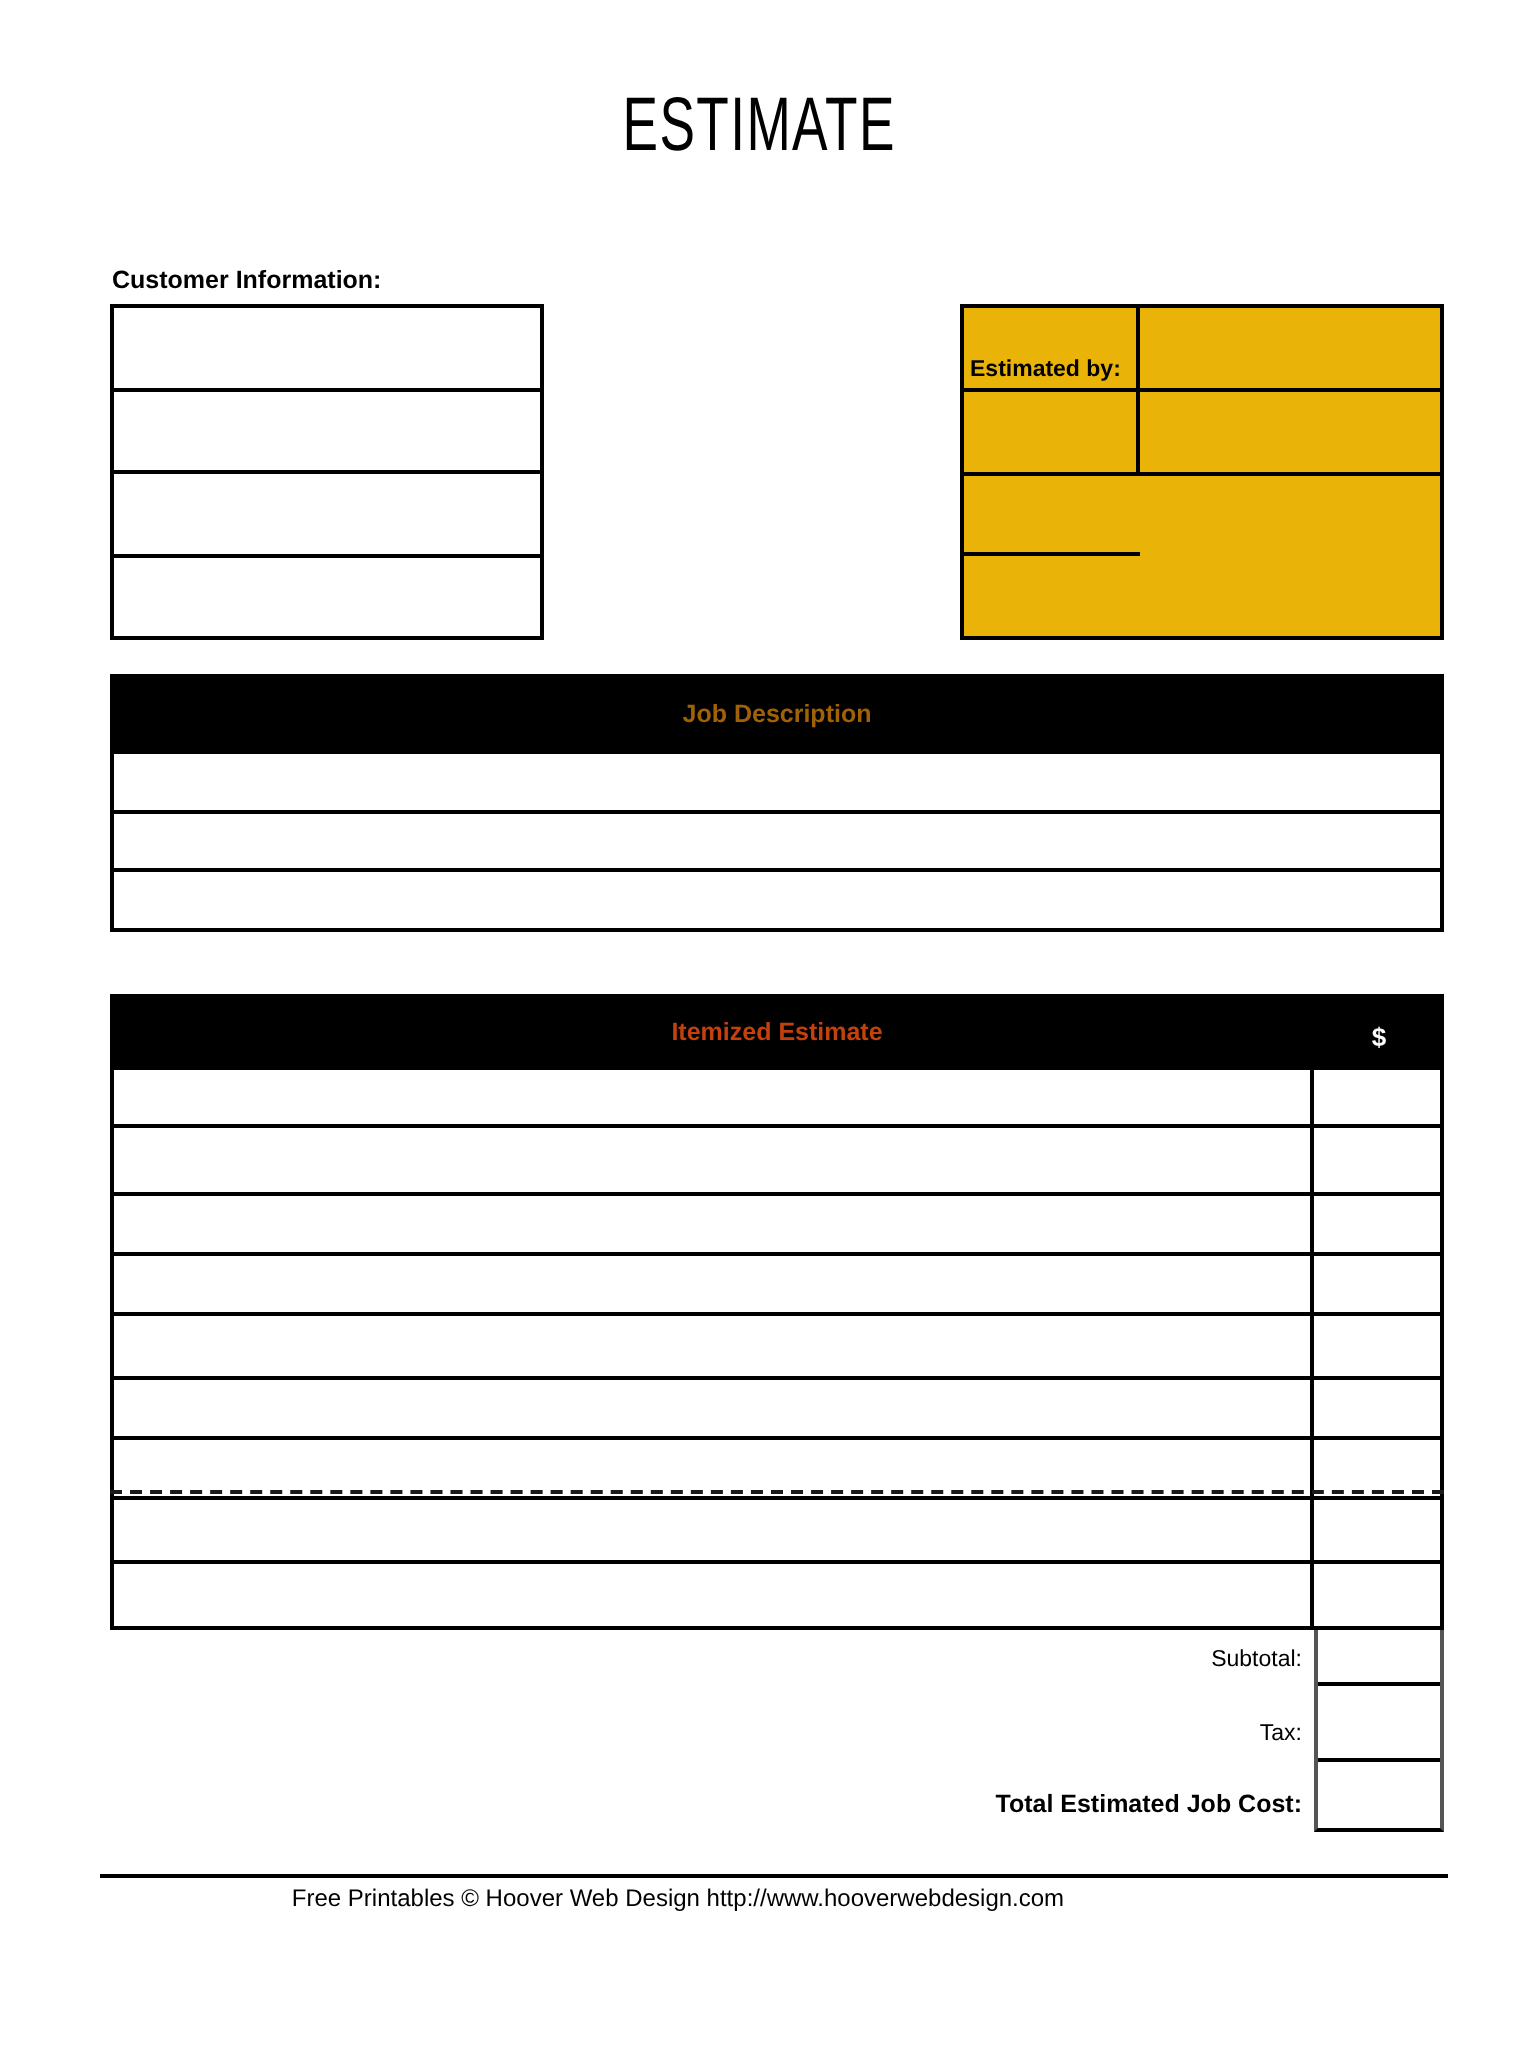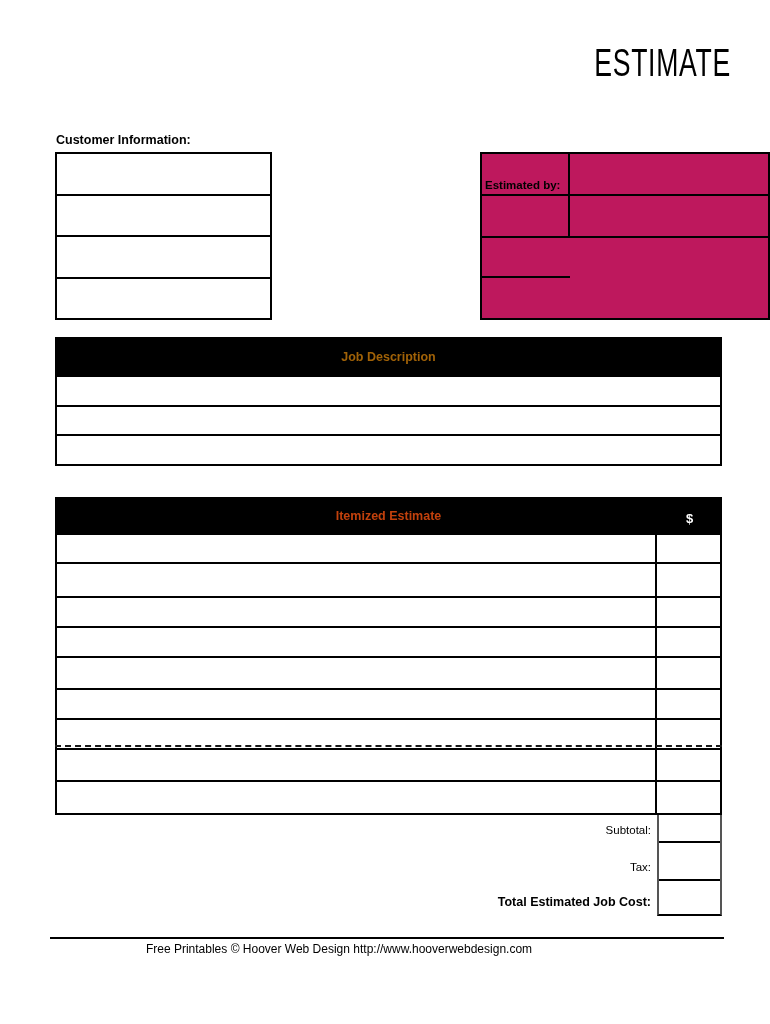--- a/index.html
+++ b/index.html
@@ -8,21 +8,21 @@
     position: relative;
     width: 770px;
     height: 1024px;
     background: #ffffff;
     font-family: "Liberation Sans", sans-serif;
     color: #000000;
     overflow: hidden;
   }
 
   
-  .title-wrap { position: absolute; top: 44px; left: 0; width: 760px; text-align: right; }
+  .title-wrap { position: absolute; top: 44px; left: 0; width: 760px; text-align: center; }
   .title-text {
     display: inline-block;
     font-size: 38px;
     font-weight: 400;
     letter-spacing: 1px;
     transform: scaleX(0.70);
     transform-origin: center;
     line-height: 38px;
     white-space: nowrap;
   }
@@ -31,25 +31,25 @@
   .cust-label { position: absolute; left: 56px; top: 133px; font-size: 12.5px; font-weight: bold; }
   .cust-box {
     position: absolute; left: 55px; top: 152px; width: 217px; height: 168px;
     border: 2px solid #000; display: flex; flex-direction: column; background: #fff;
   }
   .cust-row { flex: 1; border-bottom: 2px solid #000; }
   .cust-row:last-child { border-bottom: none; }
 
   
   .est-table {
-    position: absolute; left: 480px; top: 152px; width: 290px; height: 168px;
+    position: absolute; left: 480px; top: 152px; width: 242px; height: 168px;
     border: 2px solid #000; display: grid;
     grid-template-columns: 88px 1fr;
     grid-template-rows: 42px 42px 40px 1fr;
-    background: #be185d;
+    background: #eab308;
   }
   .est-cell { border-right: 2px solid #000; border-bottom: 2px solid #000; }
   .est-cell.label {
     display: flex; align-items: flex-end; padding: 2px 3px;
     font-size: 11.5px; font-weight: bold; line-height: 13px; white-space: nowrap;
   }
   .est-cell.value { border-right: none; }
   .est-cell.last-row { border-bottom: none; }
 
   

